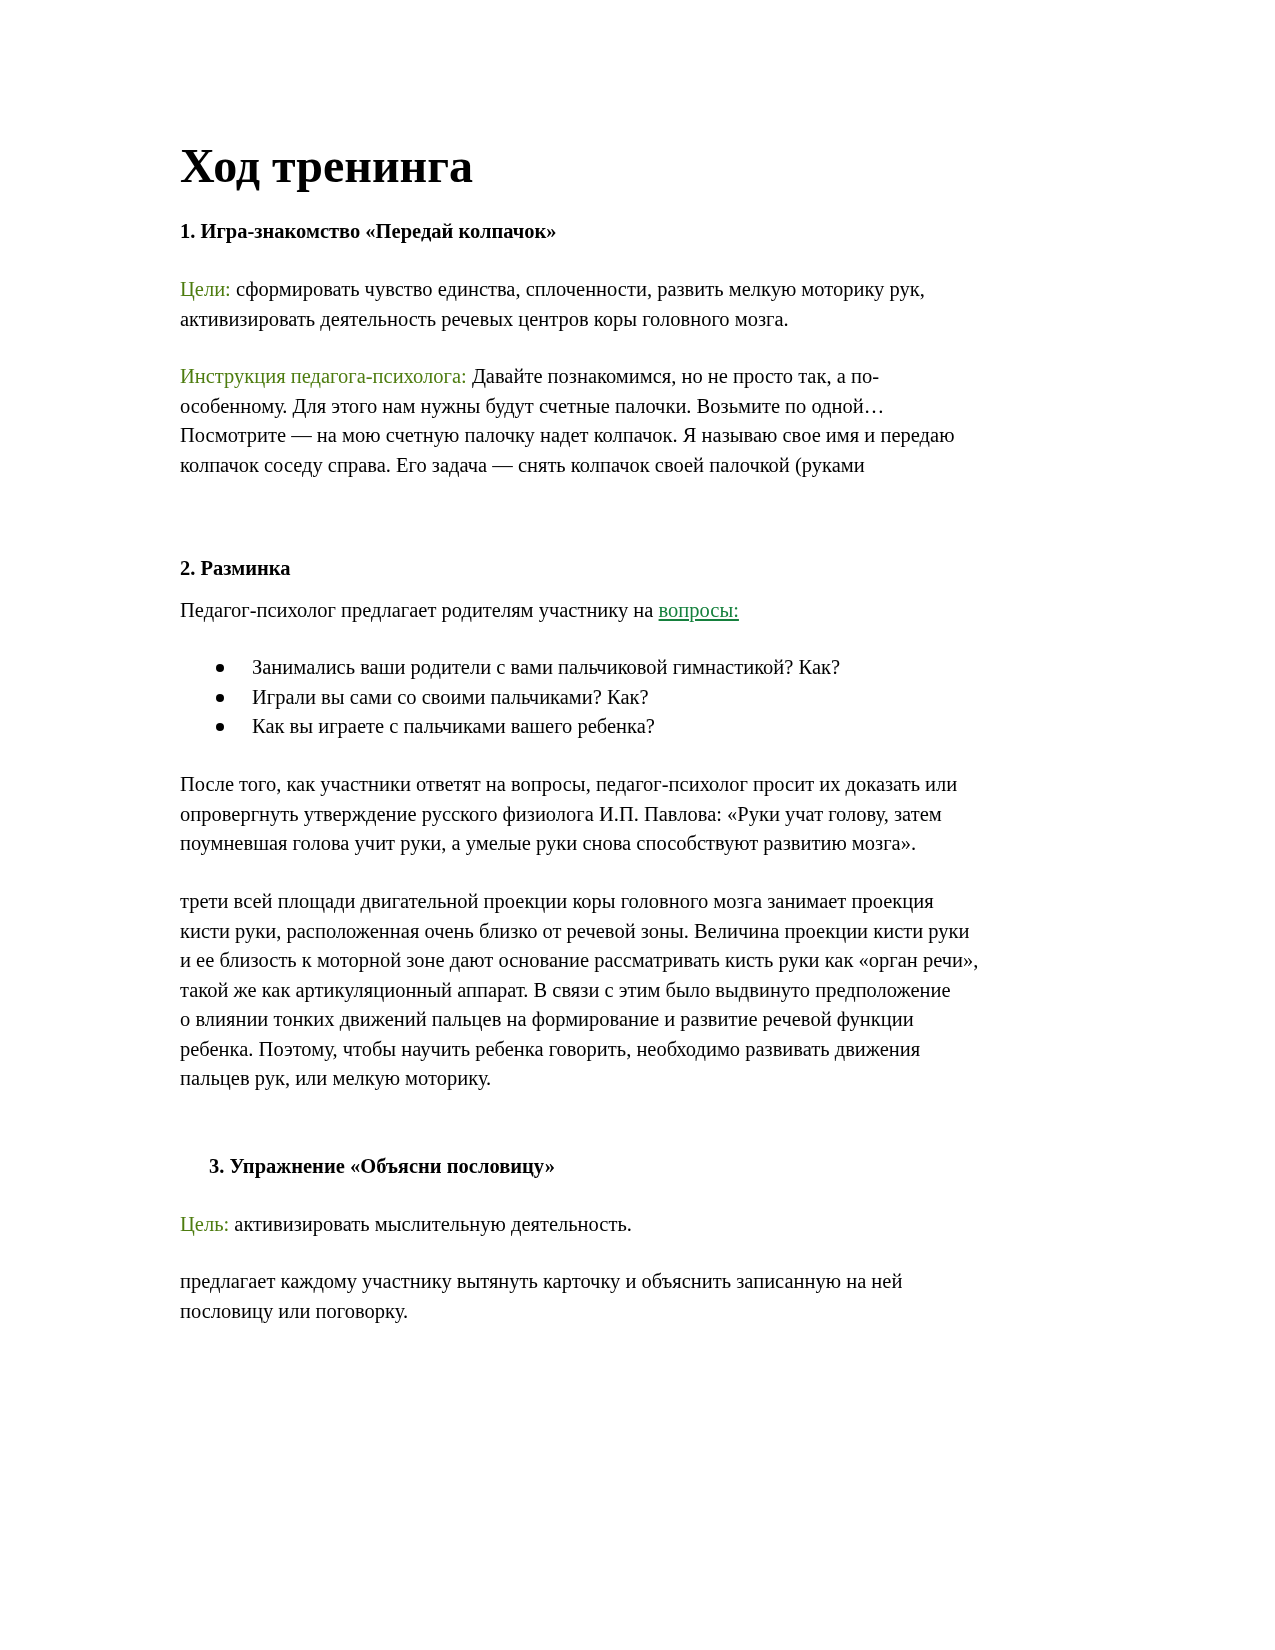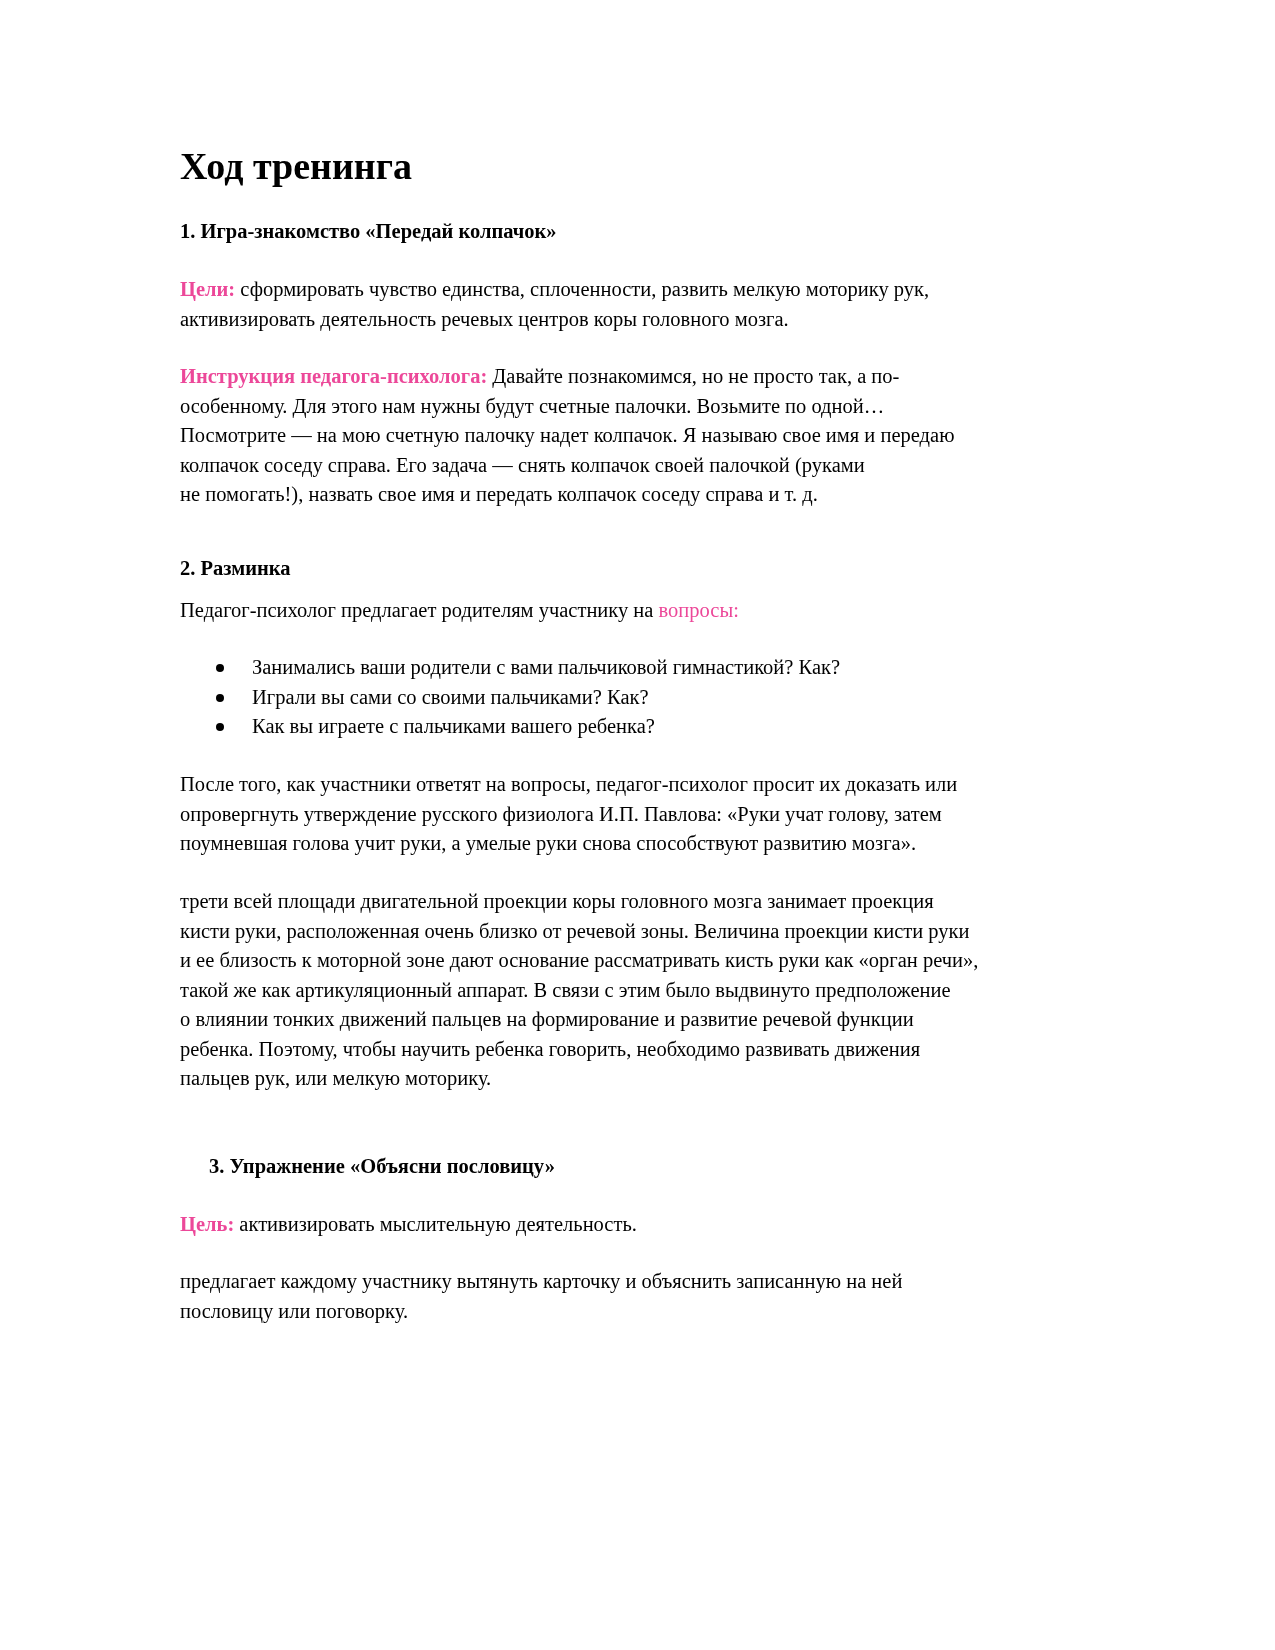--- a/index.html
+++ b/index.html
@@ -4,26 +4,26 @@
 <style>
   html, body { margin: 0; padding: 0; background: #ffffff; }
   body { width: 1275px; height: 1650px; position: relative; overflow: hidden; }
   .page {
     position: absolute; left: 180px; top: 0; width: 860px;
     font-family: "Liberation Serif", "DejaVu Serif", serif;
     color: #000000; font-size: 20.5px; line-height: 29.5px;
   }
   h1 {
     position: absolute; left: 0; top: 142px; margin: 0;
-    font-size: 38px; font-weight: bold; line-height: 48px; white-space: nowrap;
+    font-size: 48px; font-weight: bold; line-height: 48px; white-space: nowrap;
   }
   .block { position: absolute; left: 0; width: 860px; margin: 0; }
   .sec-title { font-weight: bold; white-space: nowrap; }
-  .red-label { color: #ec4899; font-weight: bold; text-align: center; }
-  .red { color: #ec4899; }
+  .red-label { color: #4d7c0f; font-weight: normal; text-align: center; }
+  .red { color: #15803d; text-decoration: underline; }
   .line { white-space: nowrap; display: block; }
   ul.bullets { list-style: none; margin: 0; padding: 0; }
   ul.bullets li { position: relative; padding-left: 72px; white-space: nowrap; }
   ul.bullets li .dot {
     position: absolute; left: 36px; top: 11px; width: 8px; height: 8px;
     border-radius: 50%; background: #000;
   }
 </style>
 </head>
 <body>
@@ -37,21 +37,20 @@
   <div class="block" style="top:275px;">
     <span class="line"><span class="red-label">Цели:</span><span> сформировать чувство единства, сплоченности, развить мелкую моторику рук,</span></span>
     <span class="line">активизировать деятельность речевых центров коры головного мозга.</span>
   </div>
 
   <div class="block" style="top:362px;">
     <span class="line"><span class="red-label">Инструкция педагога-психолога:</span><span> Давайте познакомимся, но не просто так, а по-</span></span>
     <span class="line">особенному. Для этого нам нужны будут счетные палочки. Возьмите по одной…</span>
     <span class="line">Посмотрите — на мою счетную палочку надет колпачок. Я называю свое имя и передаю</span>
     <span class="line">колпачок соседу справа. Его задача — снять колпачок своей палочкой (руками</span>
-    <span class="line">не помогать!), назвать свое имя и передать колпачок соседу справа и т. д.</span>
   </div>
 
   <div class="block sec-title" style="top:554px;">2. Разминка</div>
 
   <div class="block" style="top:596px;">
     <span class="line"><span>Педагог-психолог предлагает родителям участнику на </span><span class="red">вопросы:</span></span>
   </div>
 
   <ul class="block bullets" style="top:653px;">
     <li><span class="dot"></span><span>Занимались ваши родители с вами пальчиковой гимнастикой? Как?</span></li>

